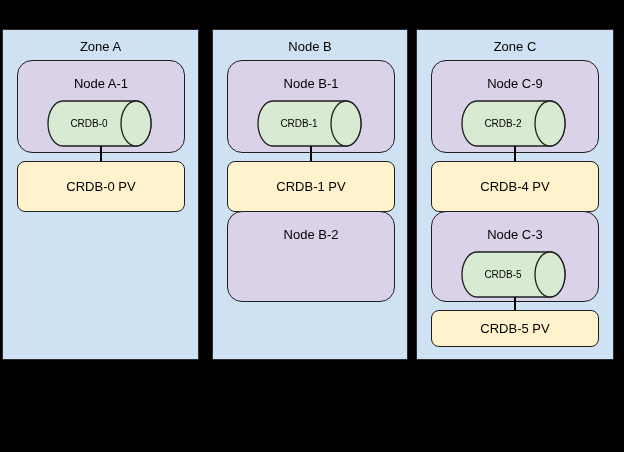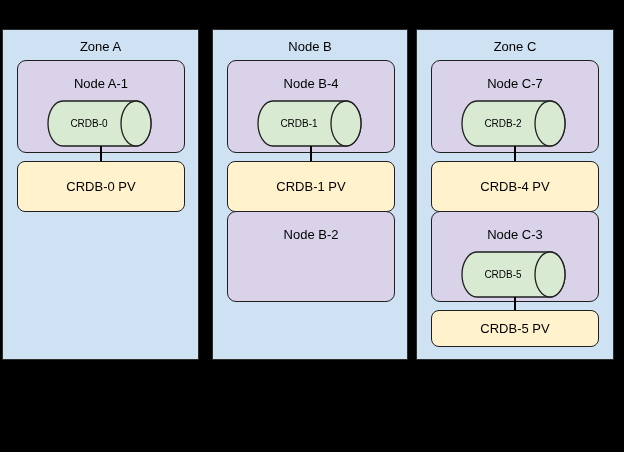--- a/index.html
+++ b/index.html
@@ -37,21 +37,21 @@
     text-align: center;
     font-size: 13px;
     color: #000000;
   }
   .node {
     position: absolute;
     left: 14px;
     width: 168px;
     background: #d9d2e9;
     border: 1.4px solid #1f1f1f;
-    border-radius: 9px;
+    border-radius: 15px;
     box-sizing: border-box;
   }
   .node-r1 { top: 30px;  height: 93px; }
   .node-r2 { top: 181px; height: 91px; }
   .node-title {
     position: absolute;
     top: 15px;
     left: 0;
     width: 100%;
     text-align: center;
@@ -114,42 +114,42 @@
     <div class="connector connector-r1"></div>
     <div class="pv pv-r1">
       <span>CRDB-0 PV</span>
     </div>
   </div>
 
   <div class="zone zone-b">
     <div class="zone-title">Node B</div>
 
     <div class="node node-r1">
-      <div class="node-title">Node B-4</div>
+      <div class="node-title">Node B-1</div>
       <svg class="cyl" viewBox="0 0 105 47">
         <path d="M 16 1 H 89 A 15 22.5 0 0 1 89 46 H 16 A 15 22.5 0 0 1 16 1 Z" stroke="#1f1f1f" stroke-width="1.3" fill="#d9ead3"></path>
         <ellipse cx="89" cy="23.5" rx="15" ry="22.5" stroke="#1f1f1f" stroke-width="1.3" fill="#d9ead3"></ellipse>
         <text class="cyl-label" x="42" y="27" text-anchor="middle">CRDB-1</text>
       </svg>
     </div>
     <div class="connector connector-r1"></div>
     <div class="pv pv-r1">
       <span>CRDB-1 PV</span>
     </div>
 
     <div class="node node-r2">
       <div class="node-title">Node B-2</div>
     </div>
   </div>
 
   <div class="zone zone-c">
     <div class="zone-title">Zone C</div>
 
     <div class="node node-r1">
-      <div class="node-title">Node C-7</div>
+      <div class="node-title">Node C-9</div>
       <svg class="cyl" viewBox="0 0 105 47">
         <path d="M 16 1 H 89 A 15 22.5 0 0 1 89 46 H 16 A 15 22.5 0 0 1 16 1 Z" stroke="#1f1f1f" stroke-width="1.3" fill="#d9ead3"></path>
         <ellipse cx="89" cy="23.5" rx="15" ry="22.5" stroke="#1f1f1f" stroke-width="1.3" fill="#d9ead3"></ellipse>
         <text class="cyl-label" x="42" y="27" text-anchor="middle">CRDB-2</text>
       </svg>
     </div>
     <div class="connector connector-r1"></div>
     <div class="pv pv-r1">
       <span>CRDB-4 PV</span>
     </div>

